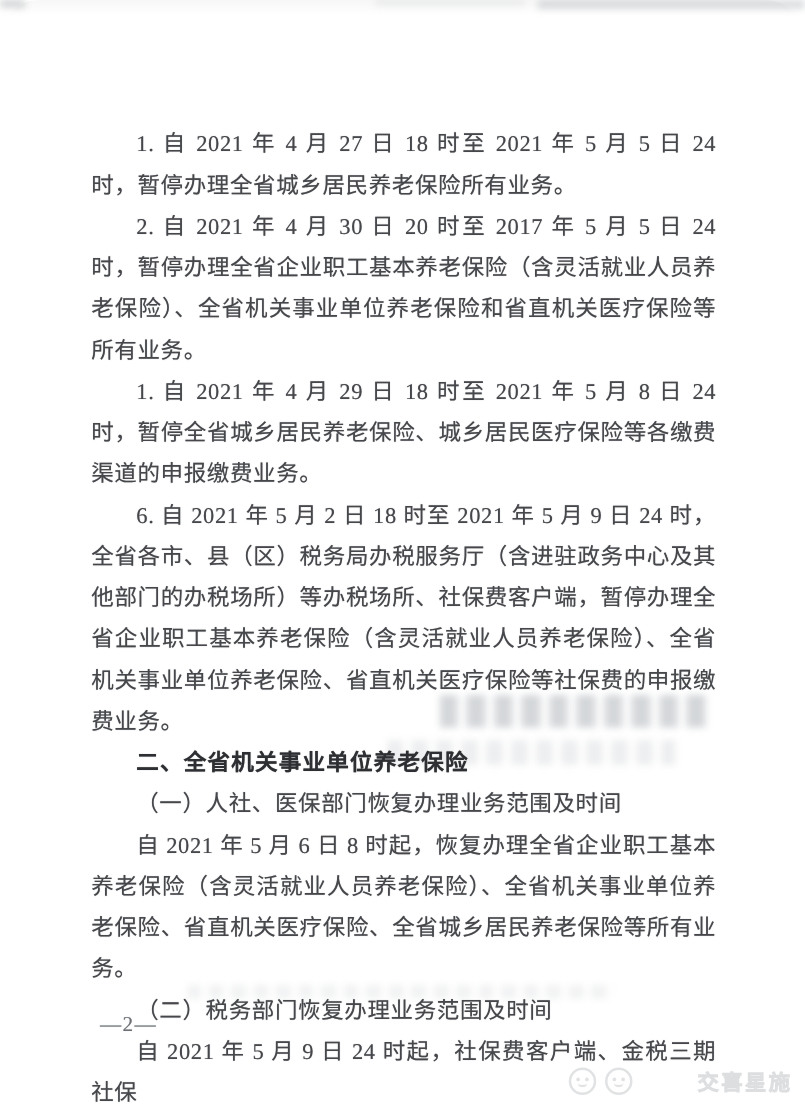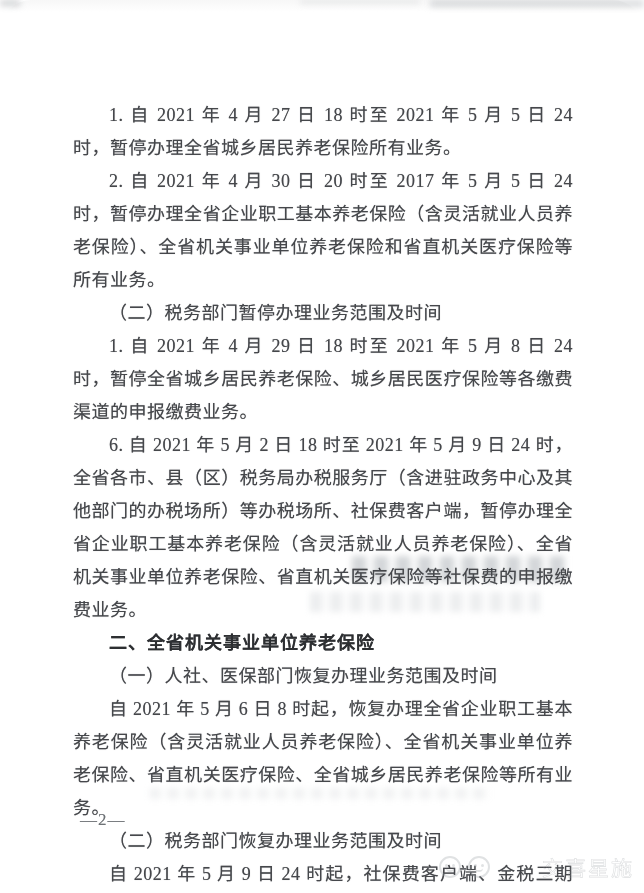--- a/index.html
+++ b/index.html
@@ -90,22 +90,22 @@
     position: absolute;
     left: 5px;
     bottom: 4px;
     width: 8px;
     height: 4px;
     border-bottom: 2px solid #9aa0a5;
     border-radius: 0 0 8px 8px;
   }
   .watermark .wm-text {
     font-family: "Liberation Sans", "DejaVu Sans", sans-serif;
-    font-weight: 400;
-    font-size: 21px;
+    font-weight: 700;
+    font-size: 17px;
     letter-spacing: 2px;
     -webkit-text-stroke: 0.6px #8f959a;
     color: transparent;
     margin-left: 45px;
   }
   
   .artifact {
     position: absolute;
     pointer-events: none;
     filter: blur(3px);
@@ -128,21 +128,20 @@
   <div class="artifact top-left"></div>
   <div class="artifact top-mid"></div>
   <div class="artifact top-right"></div>
   <div class="artifact heading-ghost"></div>
   <div class="artifact mid-ghost"></div>
   <div class="artifact bottom-ghost"></div>
 
   <div class="doc-body">
     <p>1. 自 2021 年 4 月 27 日 18 时至 2021 年 5 月 5 日 24 时，暂停办理全省城乡居民养老保险所有业务。</p>
     <p>2. 自 2021 年 4 月 30 日 20 时至 2017 年 5 月 5 日 24 时，暂停办理全省企业职工基本养老保险（含灵活就业人员养老保险）、全省机关事业单位养老保险和省直机关医疗保险等所有业务。</p>
-    <p>（二）税务部门暂停办理业务范围及时间</p>
     <p>1. 自 2021 年 4 月 29 日 18 时至 2021 年 5 月 8 日 24 时，暂停全省城乡居民养老保险、城乡居民医疗保险等各缴费渠道的申报缴费业务。</p>
     <p>6. 自 2021 年 5 月 2 日 18 时至 2021 年 5 月 9 日 24 时，全省各市、县（区）税务局办税服务厅（含进驻政务中心及其他部门的办税场所）等办税场所、社保费客户端，暂停办理全省企业职工基本养老保险（含灵活就业人员养老保险）、全省机关事业单位养老保险、省直机关医疗保险等社保费的申报缴费业务。</p>
     <p class="heading">二、全省机关事业单位养老保险</p>
     <p>（一）人社、医保部门恢复办理业务范围及时间</p>
     <p>自 2021 年 5 月 6 日 8 时起，恢复办理全省企业职工基本养老保险（含灵活就业人员养老保险）、全省机关事业单位养老保险、省直机关医疗保险、全省城乡居民养老保险等所有业务。</p>
     <p>（二）税务部门恢复办理业务范围及时间</p>
     <p>自 2021 年 5 月 9 日 24 时起，社保费客户端、金税三期社保</p>
   </div>
 
   <div class="page-number">—2—</div>

